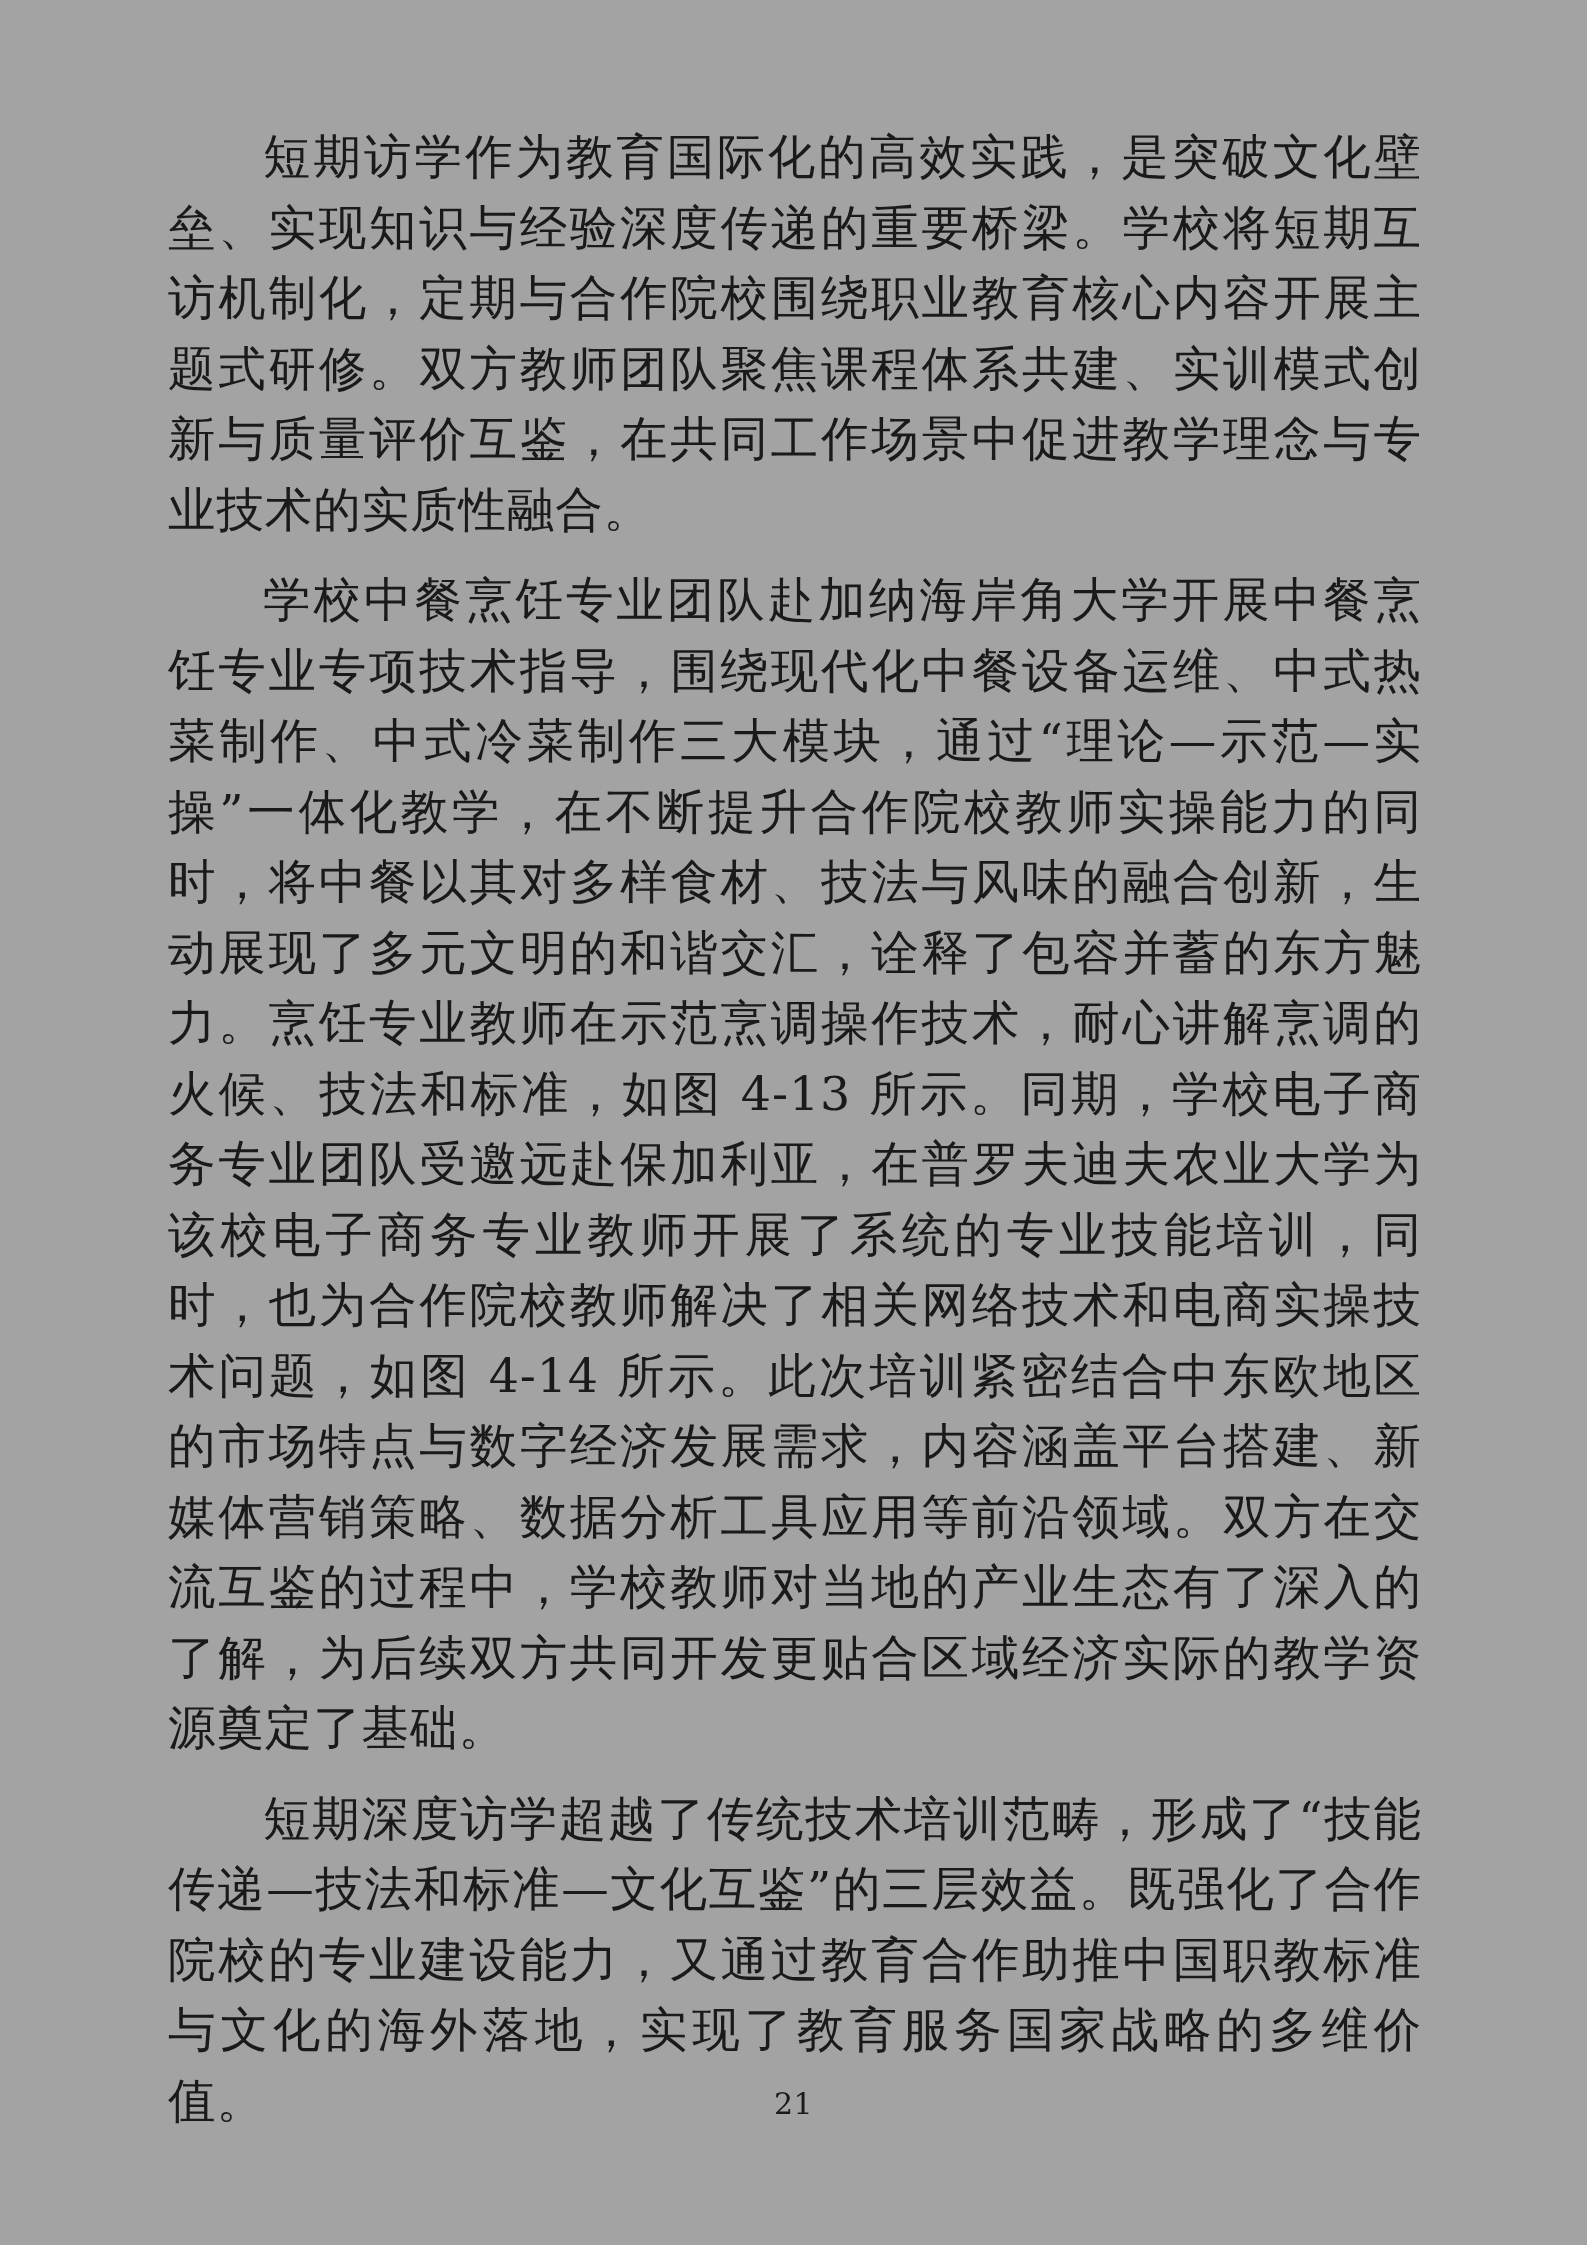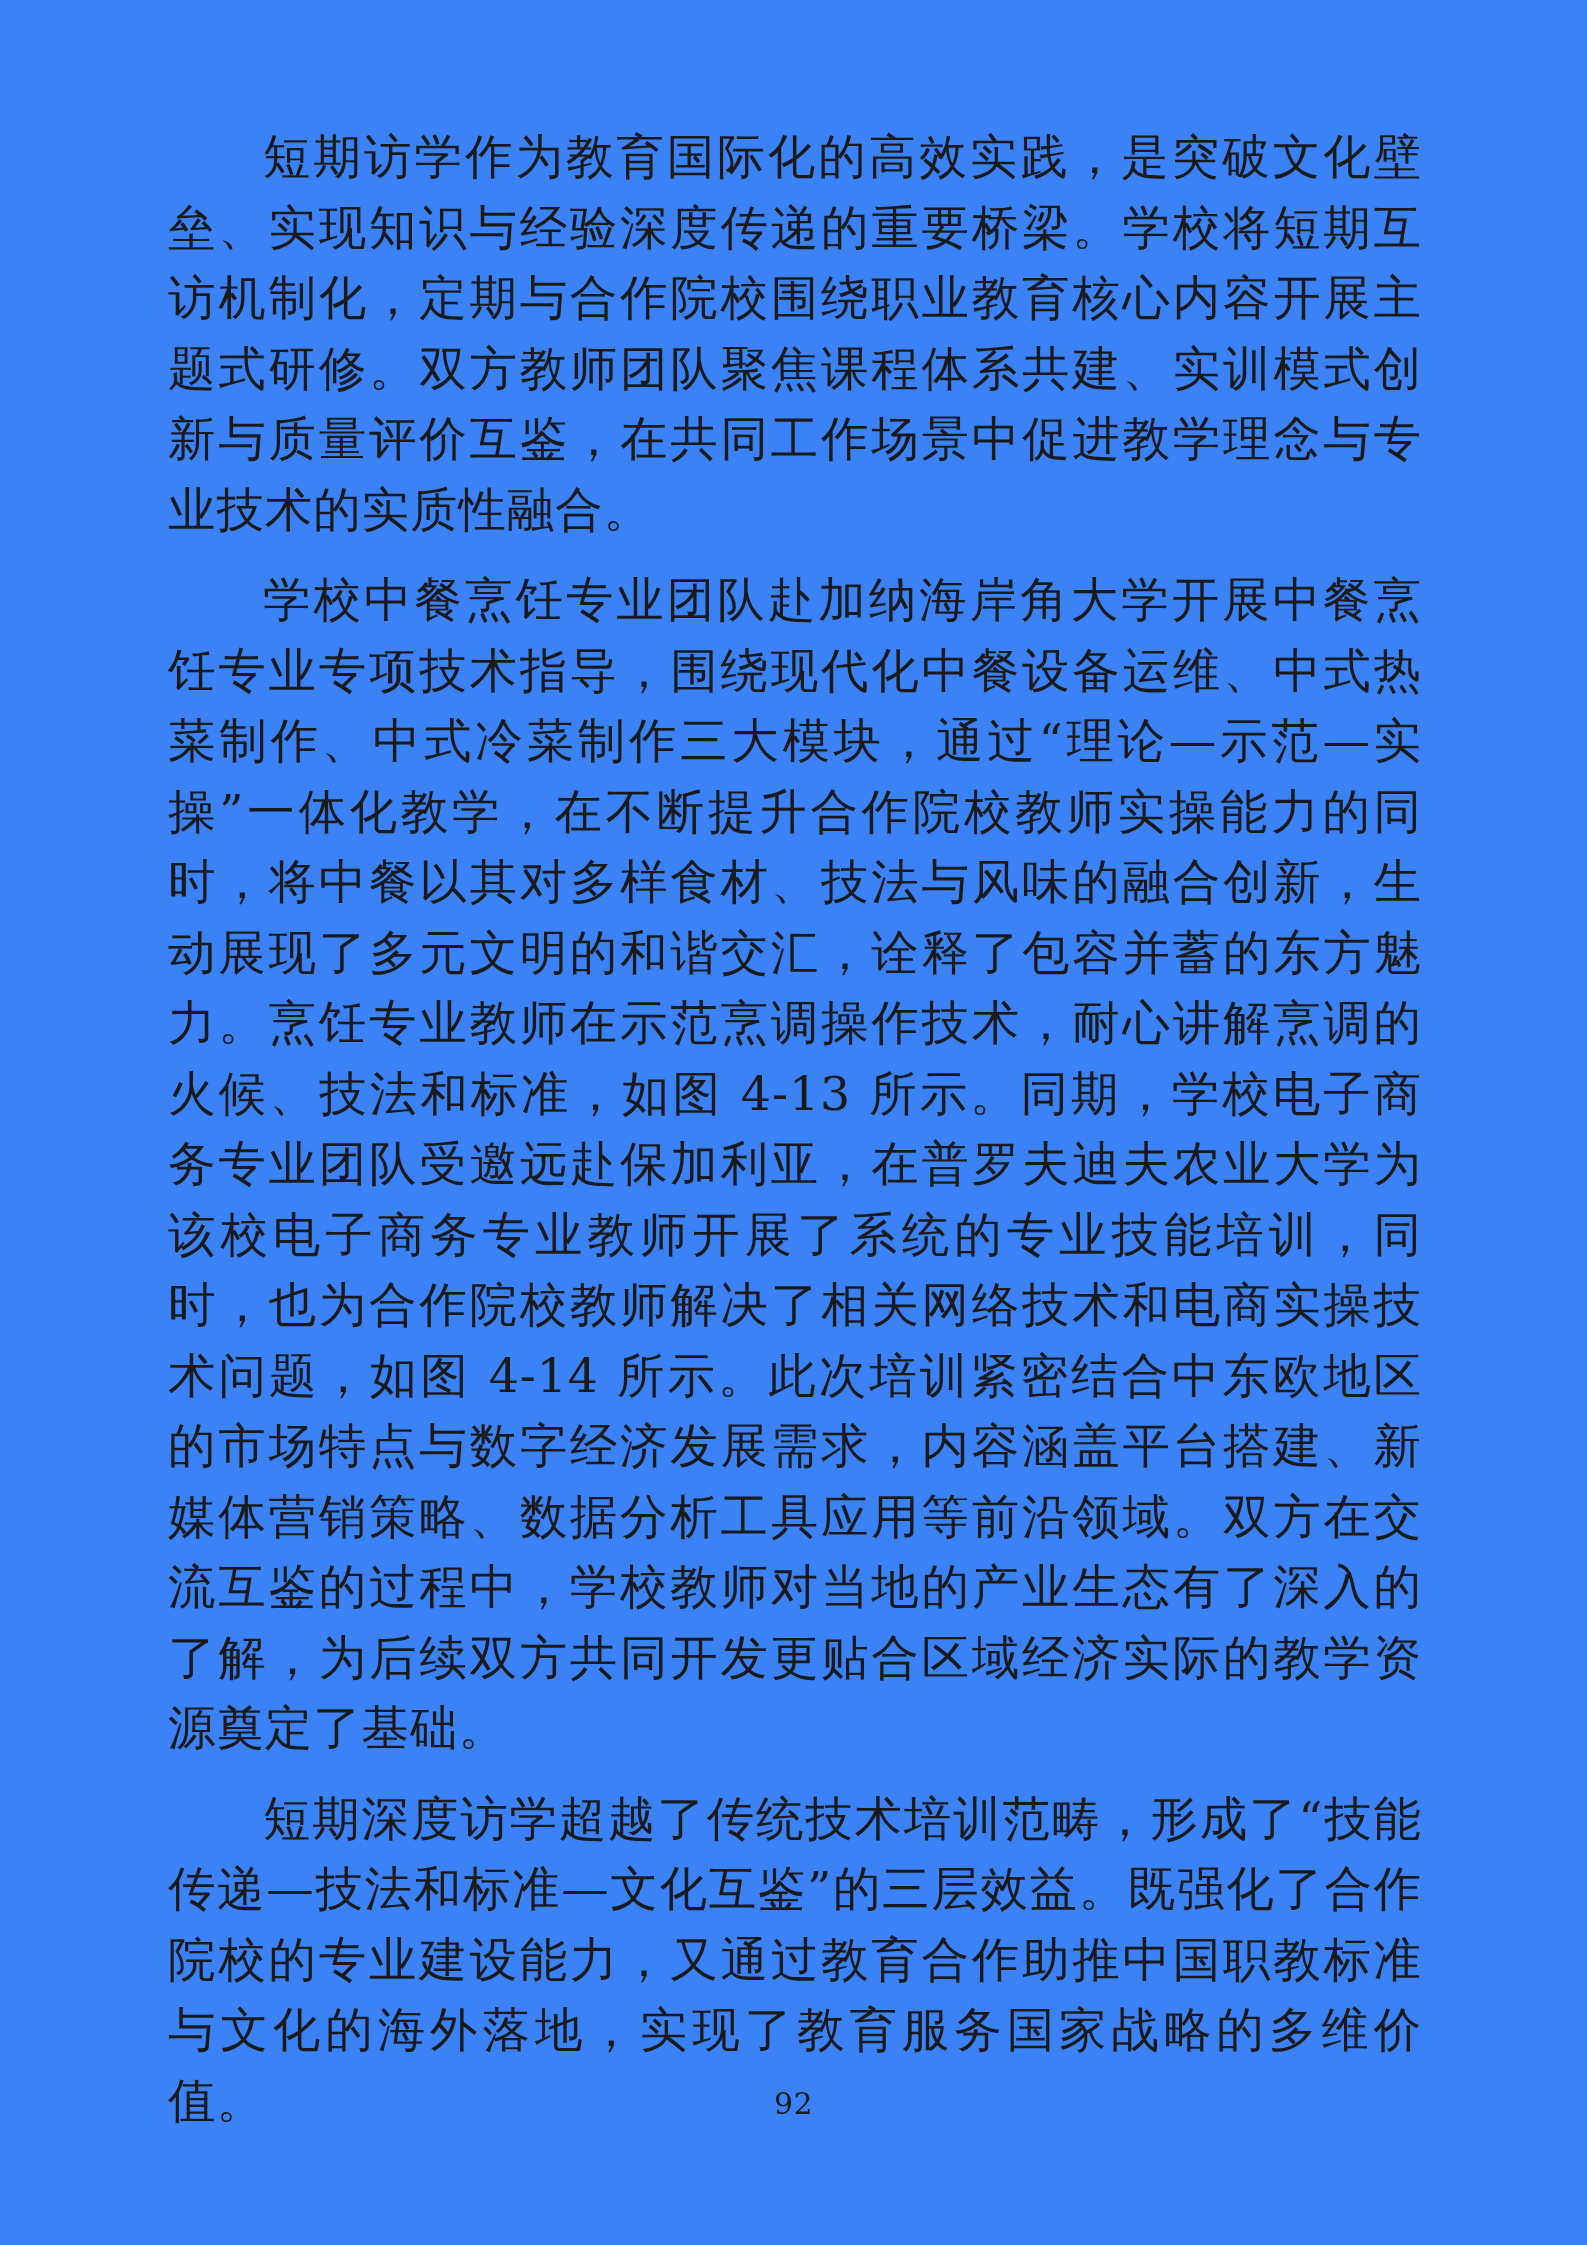--- a/index.html
+++ b/index.html
@@ -7,21 +7,21 @@
     padding: 0;
     background: #ffffff;
   }
   body {
     font-family: "DejaVu Serif", "Liberation Serif", serif;
   }
   .page {
     position: relative;
     width: 1587px;
     height: 2245px;
-    background: #3b82f6;
+    background: #a3a3a3;
     margin: 0 auto;
     overflow: hidden;
     box-sizing: border-box;
   }
   .content {
     position: absolute;
     left: 168px;
     top: 122px;
     width: 1254px;
   }
@@ -65,15 +65,15 @@
   <div class="content">
 
     <p class="para">短期访学作为教育国际化的高效实践，是突破文化壁垒、实现知识与经验深度传递的重要桥梁。学校将短期互访机制化，定期与合作院校围绕职业教育核心内容开展主题式研修。双方教师团队聚焦课程体系共建、实训模式创新与质量评价互鉴，在共同工作场景中促进教学理念与专业技术的实质性融合。</p>
 
     <p class="para">学校中餐烹饪专业团队赴加纳海岸角大学开展中餐烹饪专业专项技术指导，围绕现代化中餐设备运维、中式热菜制作、中式冷菜制作三大模块，通过“理论—示范—实操”一体化教学，在不断提升合作院校教师实操能力的同时，将中餐以其对多样食材、技法与风味的融合创新，生动展现了多元文明的和谐交汇，诠释了包容并蓄的东方魅力。烹饪专业教师在示范烹调操作技术，耐心讲解烹调的火候、技法和标准，如图 4-13 所示。同期，学校电子商务专业团队受邀远赴保加利亚，在普罗夫迪夫农业大学为该校电子商务专业教师开展了系统的专业技能培训，同时，也为合作院校教师解决了相关网络技术和电商实操技术问题，如图 4-14 所示。此次培训紧密结合中东欧地区的市场特点与数字经济发展需求，内容涵盖平台搭建、新媒体营销策略、数据分析工具应用等前沿领域。双方在交流互鉴的过程中，学校教师对当地的产业生态有了深入的了解，为后续双方共同开发更贴合区域经济实际的教学资源奠定了基础。</p>
 
     <p class="para">短期深度访学超越了传统技术培训范畴，形成了“技能传递—技法和标准—文化互鉴”的三层效益。既强化了合作院校的专业建设能力，又通过教育合作助推中国职教标准与文化的海外落地，实现了教育服务国家战略的多维价值。</p>
 
   </div>
 
-  <div class="page-number">92</div>
+  <div class="page-number">21</div>
 
 </div>
 
 </body></html>

